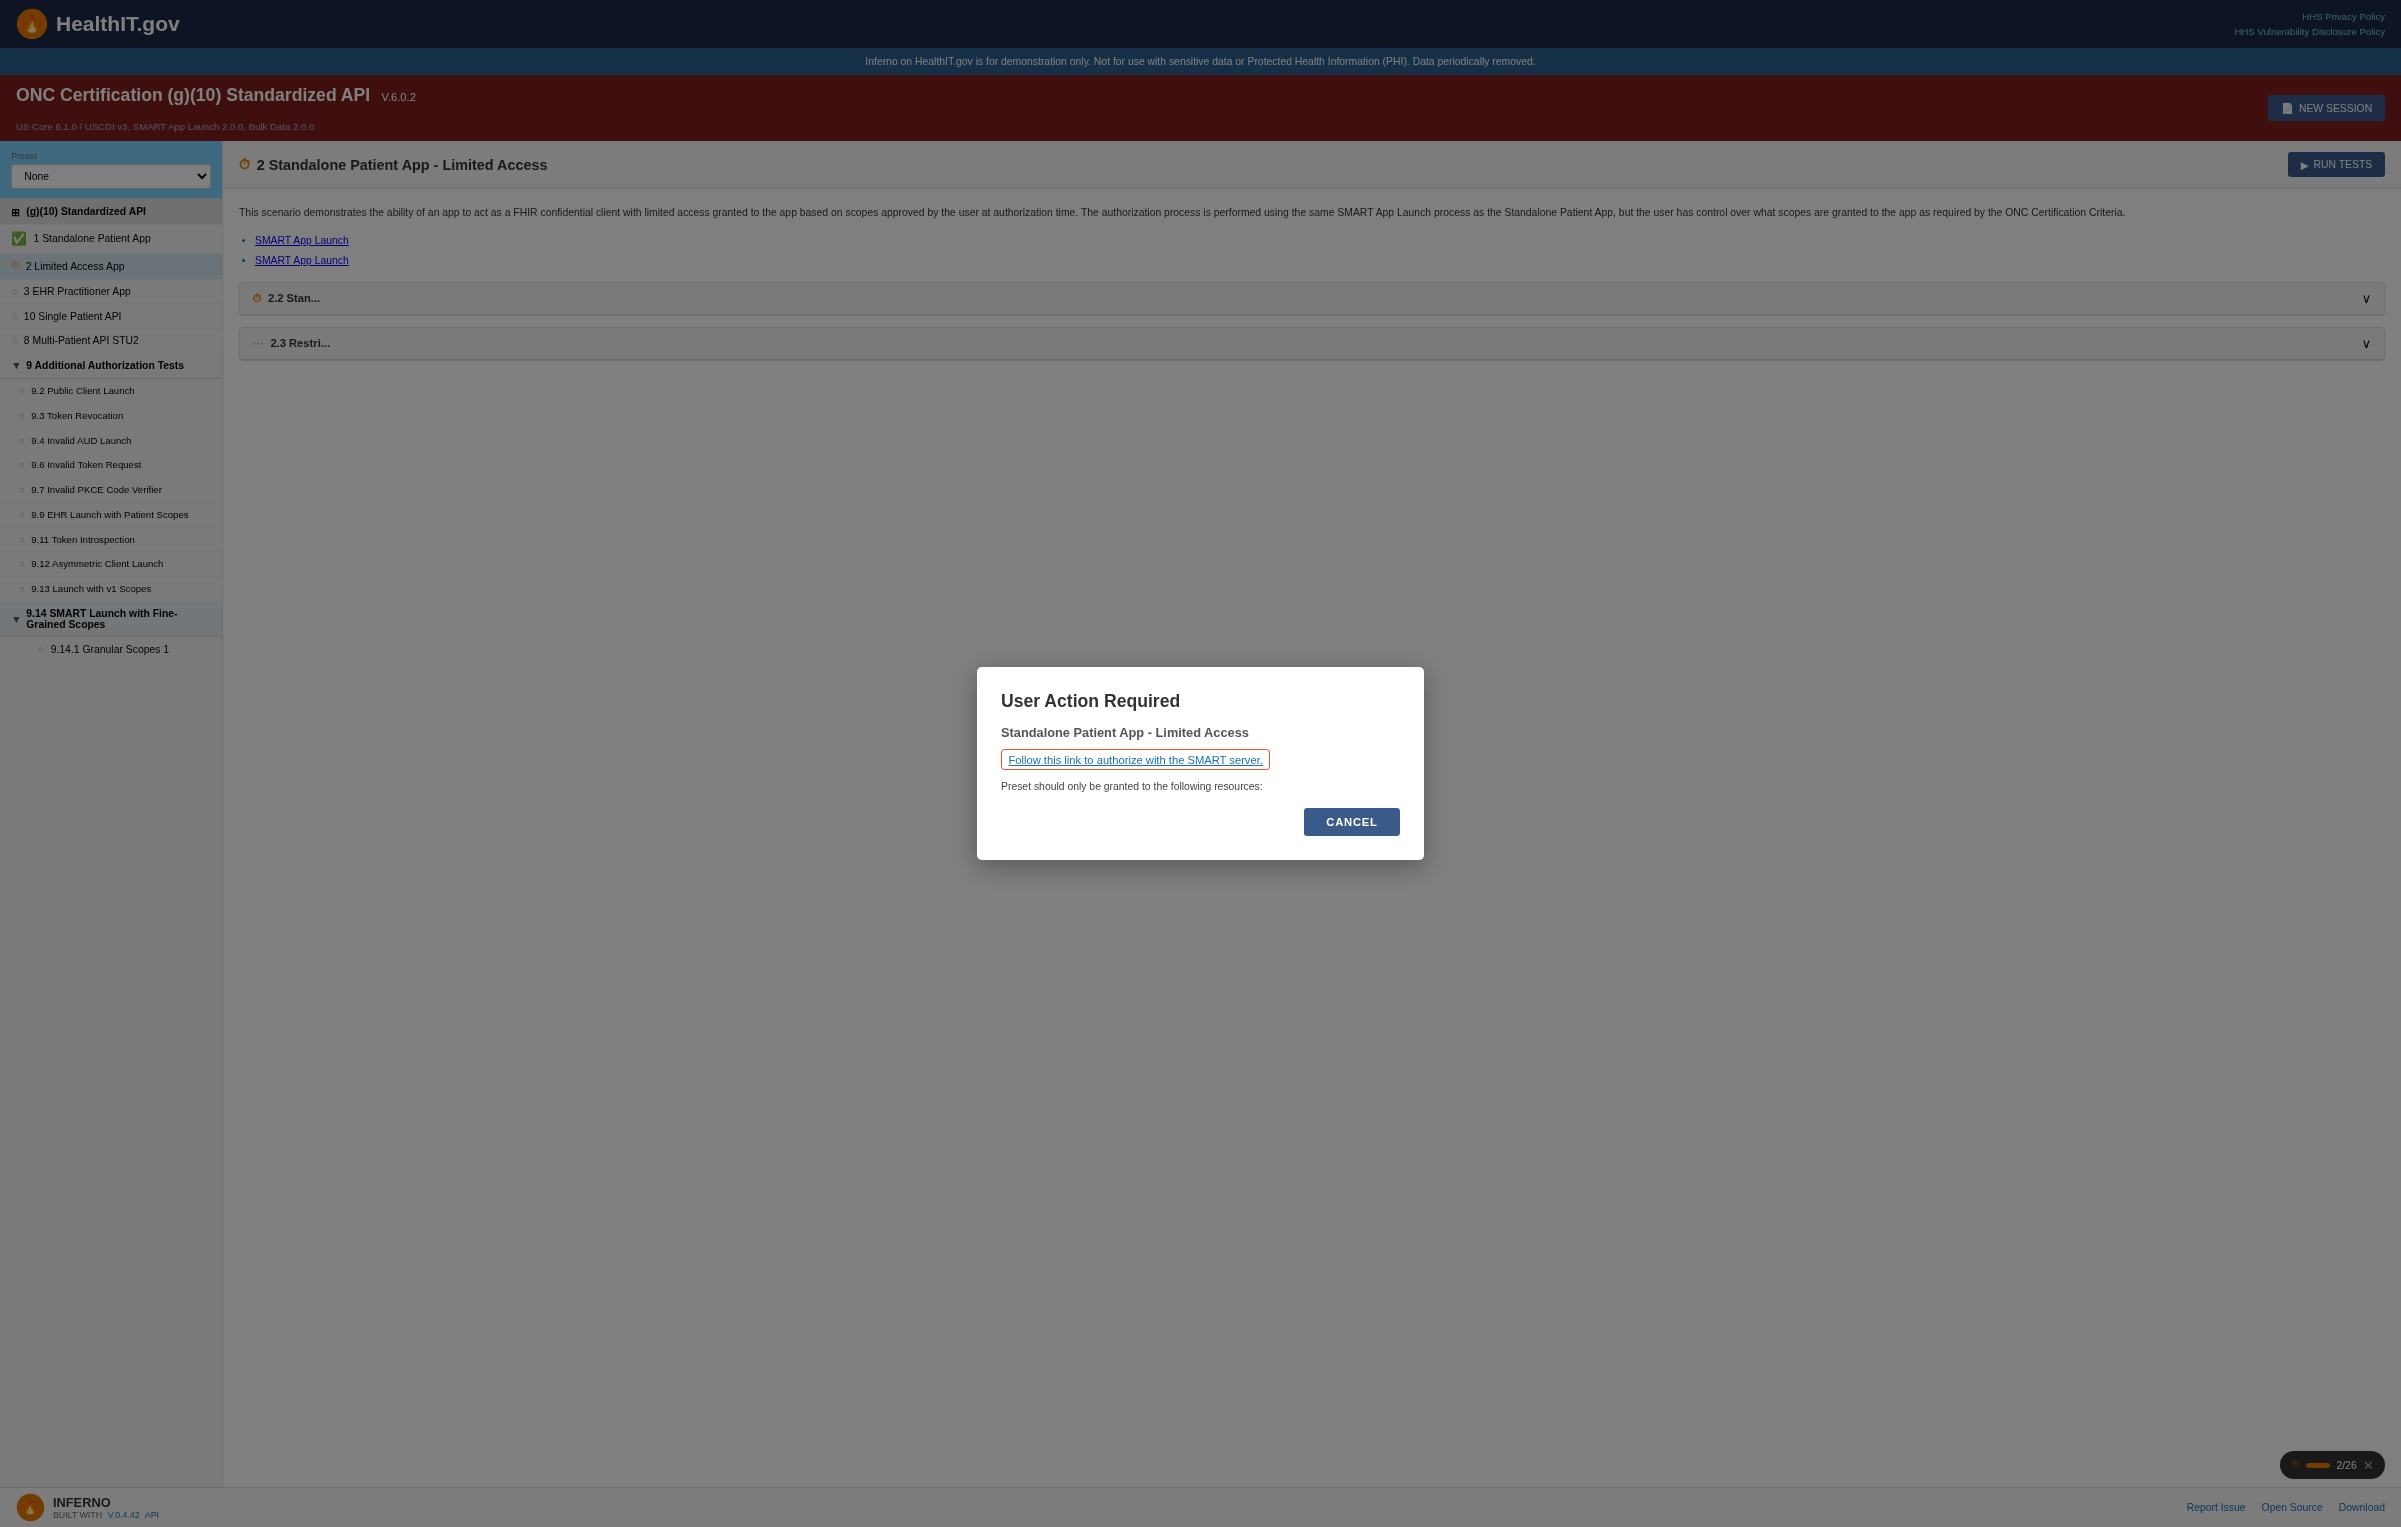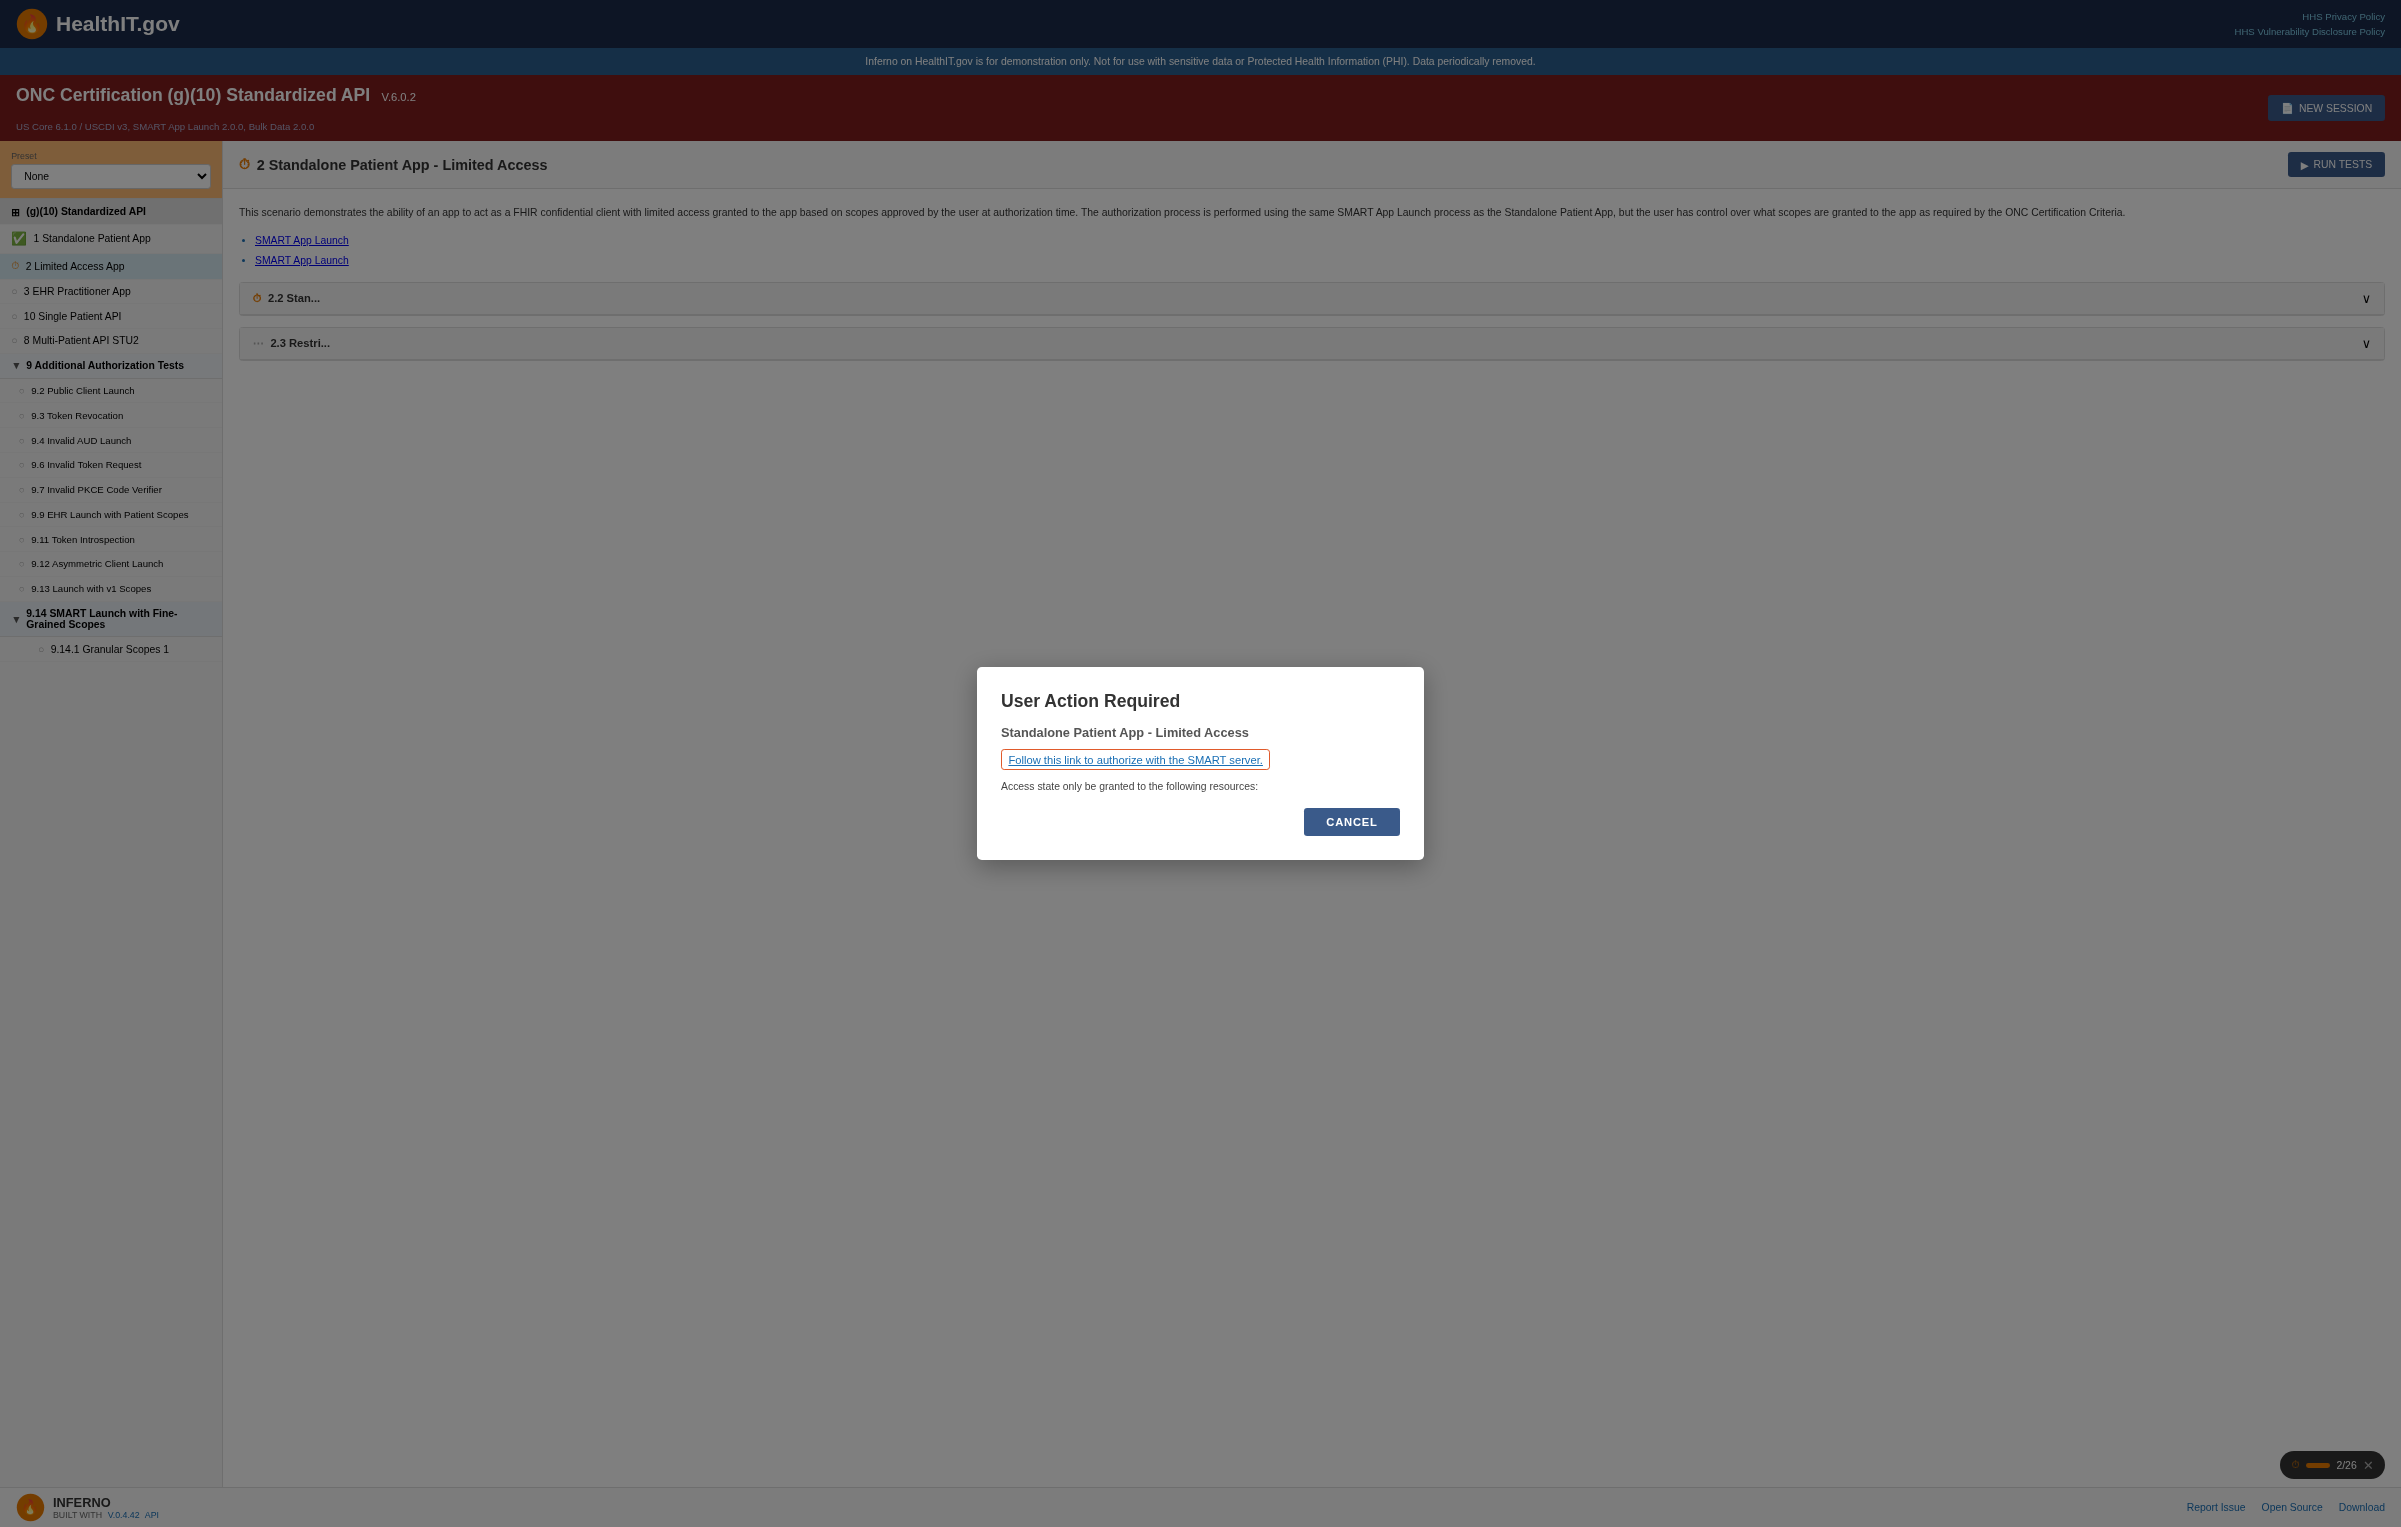--- a/index.html
+++ b/index.html
@@ -90,21 +90,21 @@
     .sidebar {
       width: 223px;
       background: #f5f5f5;
       border-right: 0.8px solid #ddd;
       overflow-y: auto;
       flex-shrink: 0;
     }
     .preset-section {
       padding: 9.6px 11.2px;
       border-bottom: 0.8px solid #ddd;
-      background: #fdba74;
+      background: #7dd3fc;
     }
     .preset-label {
       font-size: 8.8px;
       color: #666;
       margin-bottom: 3.2px;
     }
     .preset-select {
       width: 100%;
       padding: 4.8px 8px;
       border: 0.8px solid #ccc;
@@ -530,21 +530,21 @@
     </div>
   </div>
 </div>
 
 <div class="modal-overlay">
   <div class="modal">
     <div class="modal-title">User Action Required</div>
     <div class="modal-subtitle">Standalone Patient App - Limited Access</div>
     <a class="modal-link">Follow this link to authorize with the SMART server.</a>
     <div class="modal-resources">
-      <span>Access state only be granted to the following resources:</span>
+      <span>Preset should only be granted to the following resources:</span>
     </div>
     <div class="modal-actions">
       <button class="cancel-btn">CANCEL</button>
     </div>
   </div>
 </div>
 
 <div class="progress-badge">
   <span class="progress-icon">⏱</span>
   <div class="progress-bar-mini"></div>

